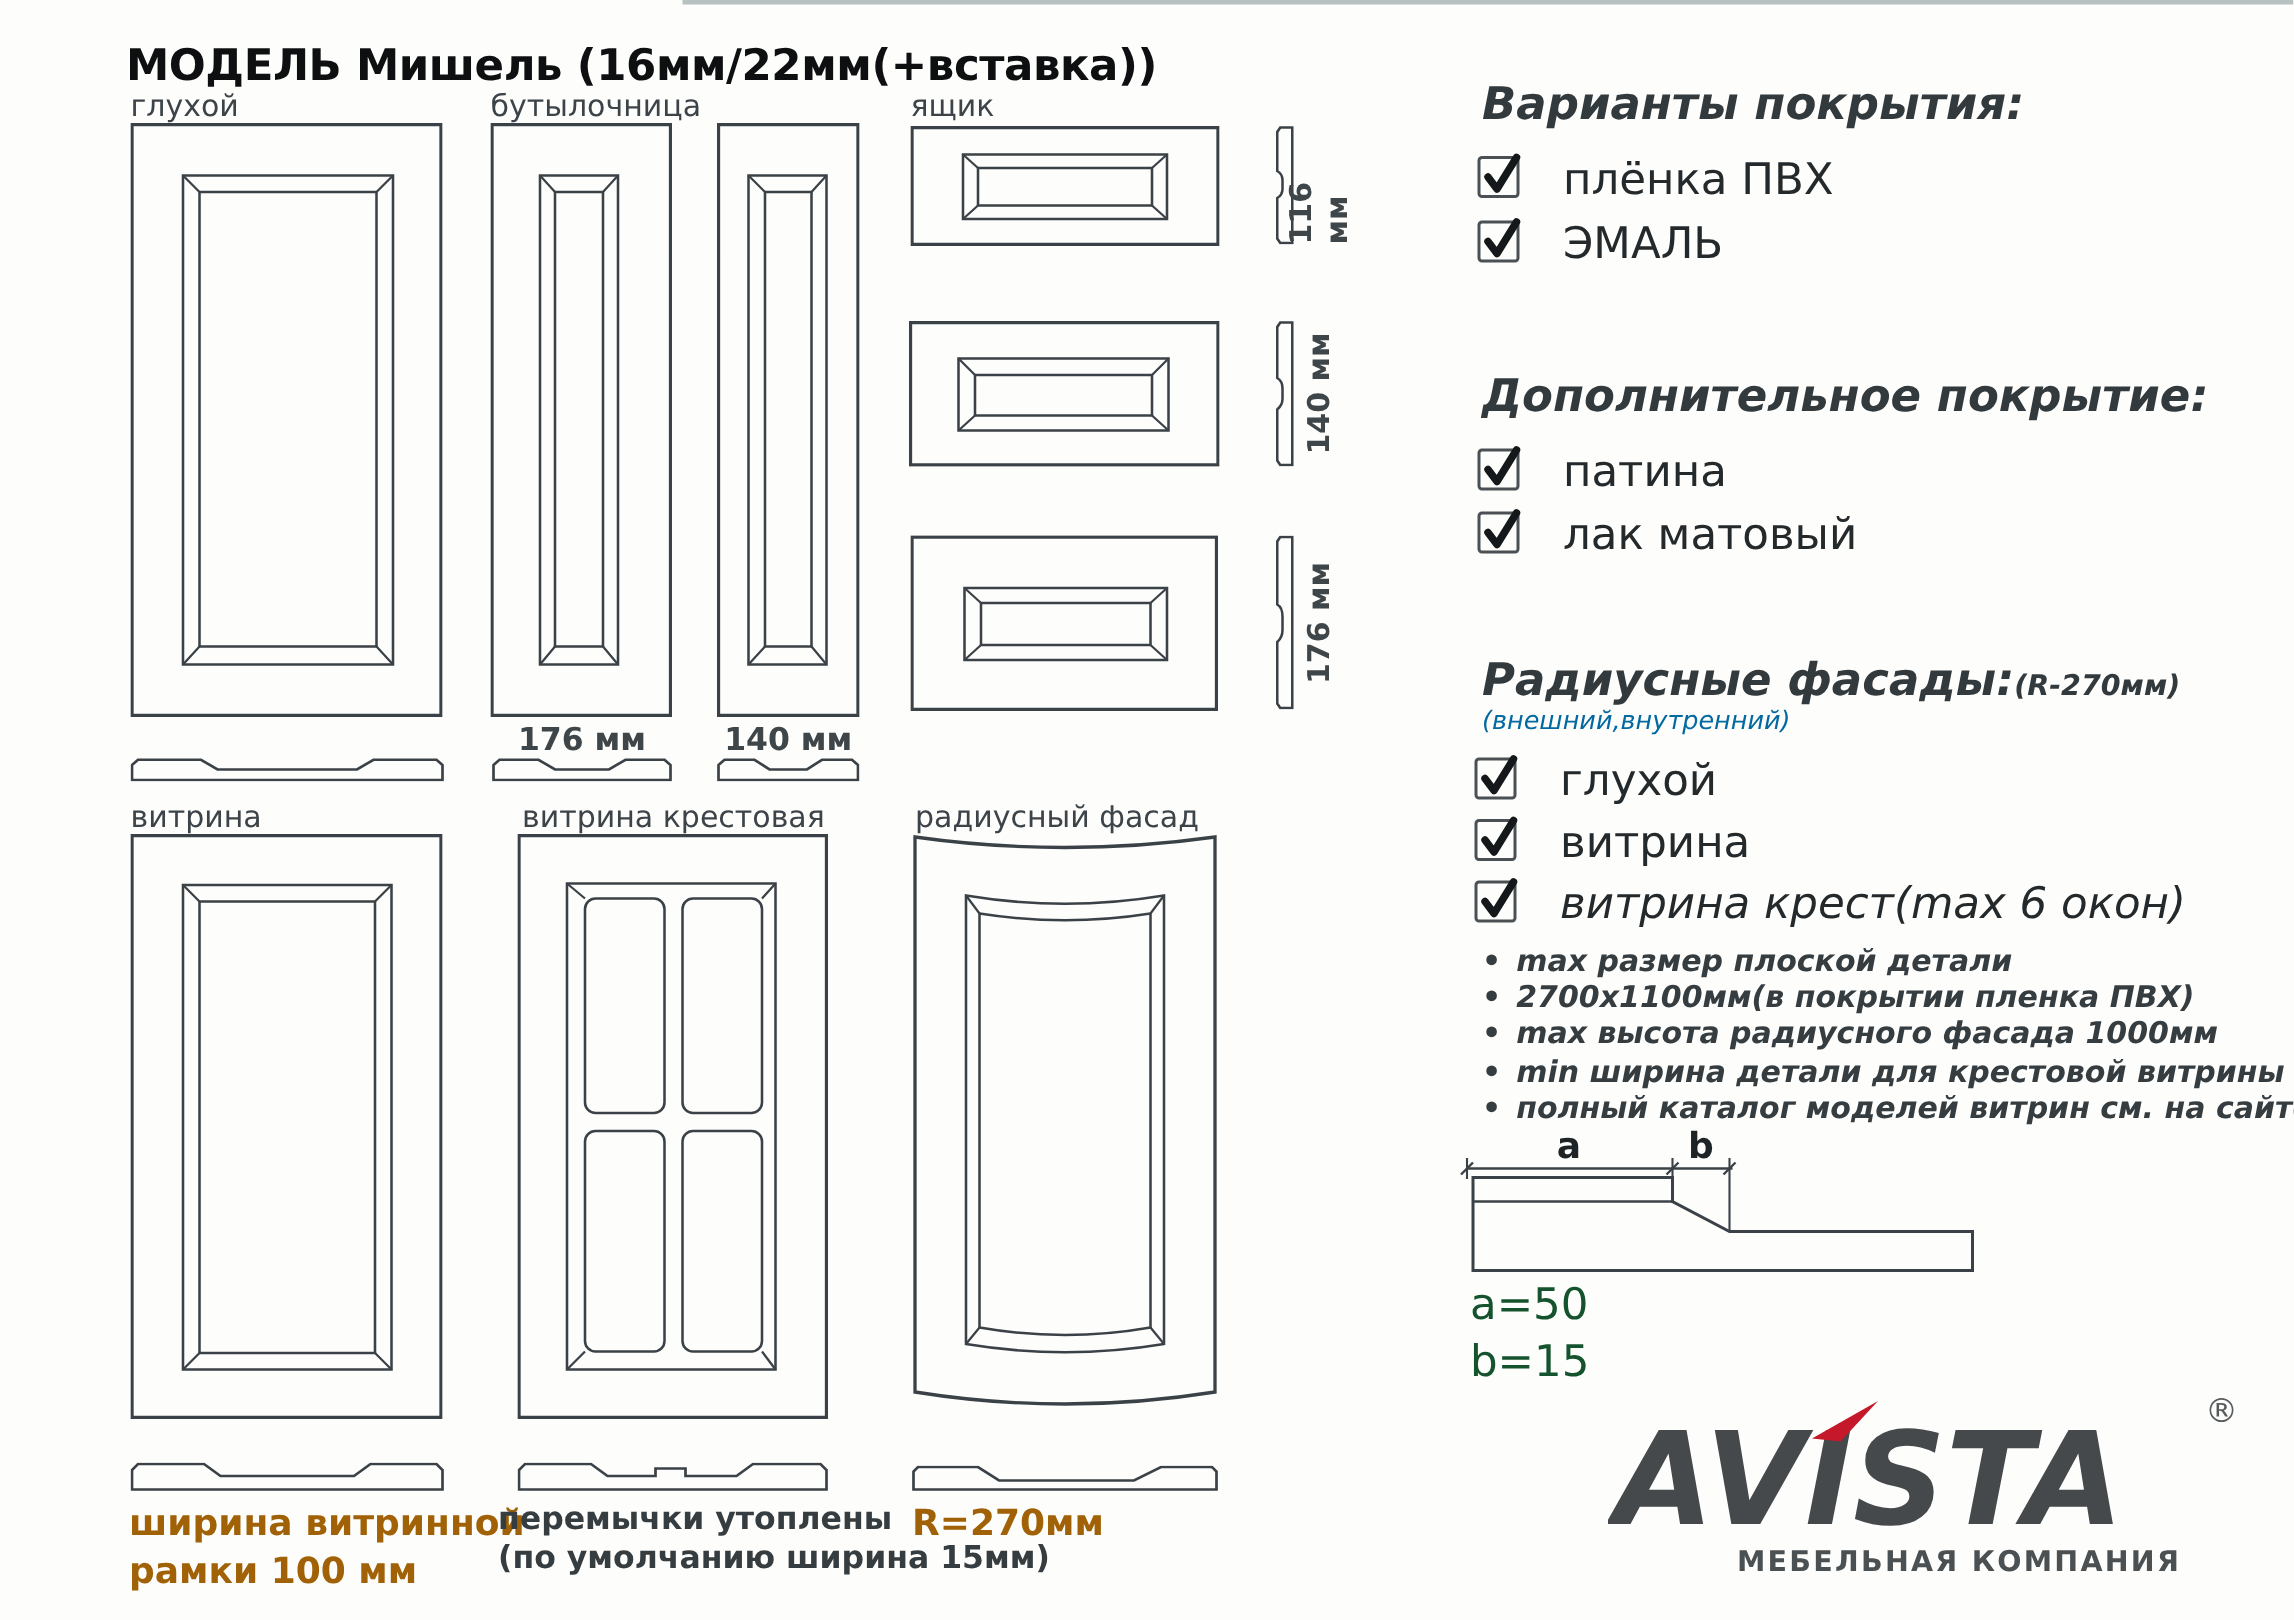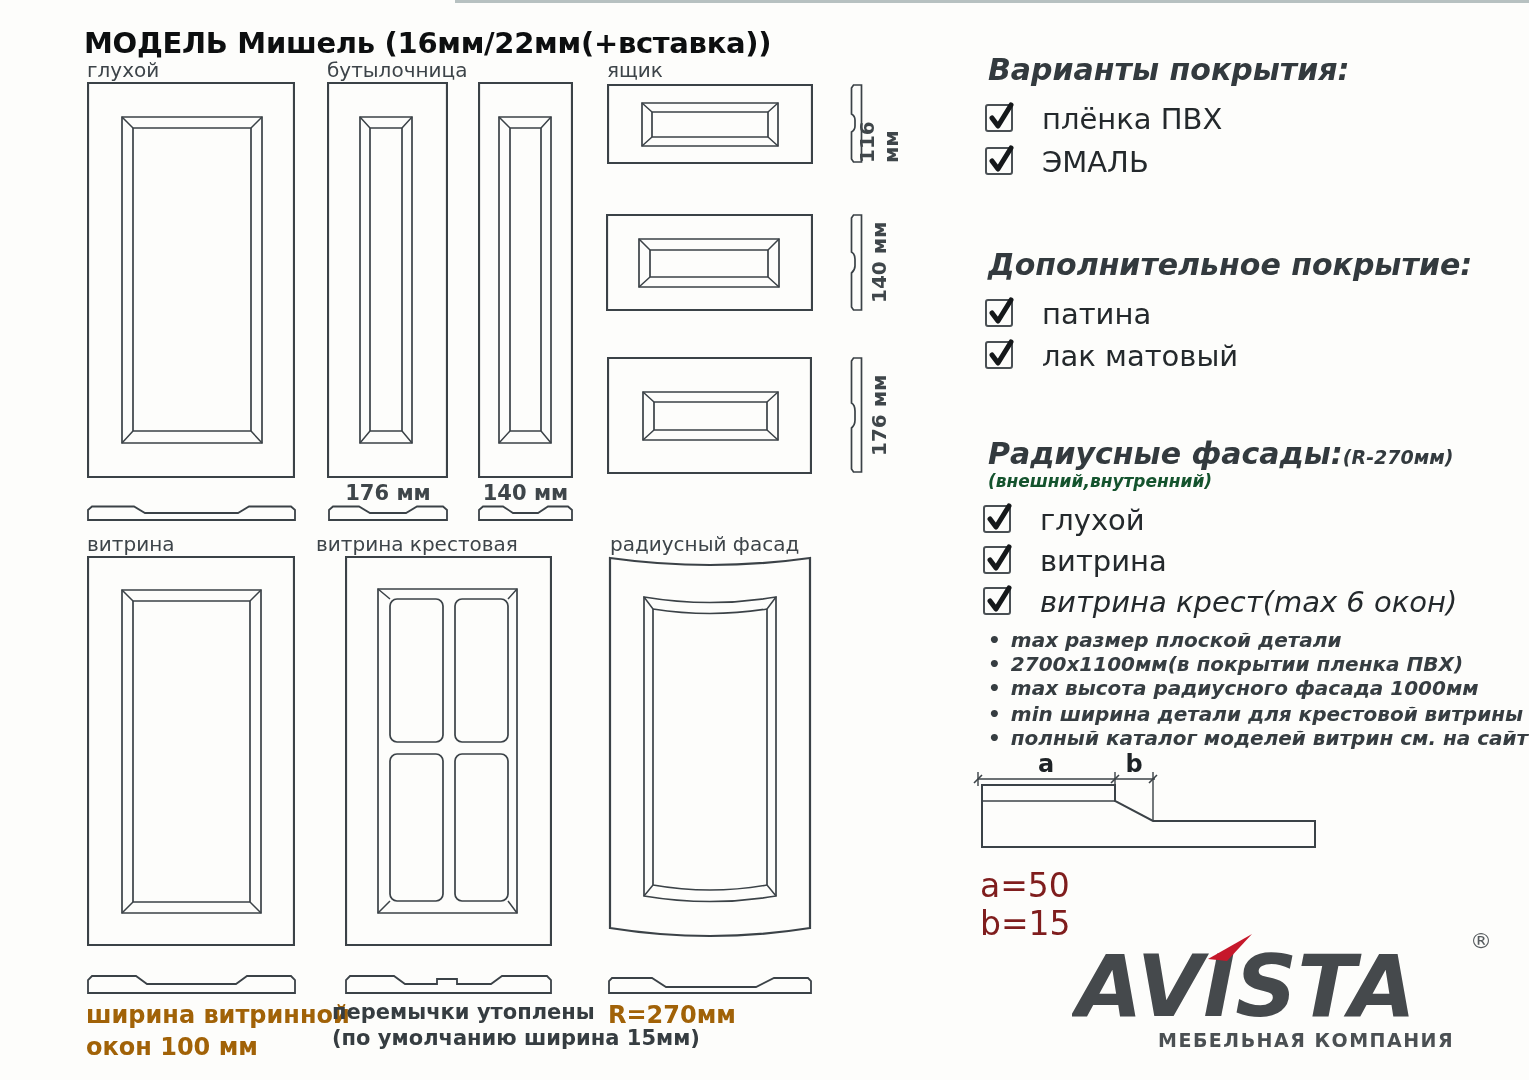--- a/index.html
+++ b/index.html
@@ -12,27 +12,27 @@
   .title{font-size:29px;font-weight:bold;color:#0d0f10;letter-spacing:-0.3px;}
   .dlabel{font-size:20px;color:#3d4449;}
   .dim{font-size:21px;font-weight:600;color:#3f464a;text-align:center;}
   .vdim{display:flex;align-items:center;justify-content:center;
         writing-mode:vertical-rl;transform:rotate(180deg);
         font-size:20px;font-weight:600;color:#3f464a;}
   .note1{font-size:24px;font-weight:700;color:#a16207;line-height:30px;}
   .note2{font-size:21px;font-weight:600;color:#363d41;line-height:26px;text-align:right;}
   .sechead{font-size:30px;font-weight:bold;font-style:italic;color:#333a3e;white-space:nowrap;}
   .sechead .suffix{font-size:19px;margin-top:20px;}
-  .subhead{font-size:17px;font-weight:bold;font-style:italic;color:#14532d;}
+  .subhead{font-size:17px;font-weight:normal;font-style:italic;color:#0369a1;}
   .cbrow{display:flex;align-items:flex-start;}
   .checkbox{width:27px;height:27px;flex:0 0 27px;position:relative;}
   .cblabel{margin-left:30px;font-size:29px;color:#24292c;line-height:30px;}
   .bullet{font-size:20px;font-weight:600;font-style:italic;color:#363d41;white-space:nowrap;}
   .bullet::before{content:"•";margin-right:10px;font-style:normal;}
-  .bigval{font-size:33px;color:#7f1d1d;margin-top:14px;}
+  .bigval{font-size:29px;color:#14532d;}
   svg.draw{stroke:#3b4247;fill:none;position:absolute;}
   svg.draw *{vector-effect:non-scaling-stroke;}
   .topline{background:#b7c1c1;}
 </style>
 </head>
 <body>
 
 <div class="abs topline" style="left:455px;top:0;width:1074px;height:3px;"></div>
 
 <div class="abs title" style="left:84px;top:26px;">МОДЕЛЬ Мишель (16мм/22мм(+вставка))</div>
@@ -107,21 +107,21 @@
 <div class="abs vdim" style="left:864px;top:357px;width:30px;height:116px;">176 мм</div>
 
 <div class="abs dlabel" style="left:87px;top:532px;">витрина</div>
 <svg class="draw" style="left:87px;top:556px;" width="208" height="390">
   <rect x="1" y="1" width="206" height="388" stroke-width="2.2"></rect>
   <rect x="35" y="34" width="139" height="323" stroke-width="1.7"></rect>
   <rect x="46" y="45" width="117" height="301" stroke-width="1.7"></rect>
   <path d="M35,34 L46,45 M174,34 L163,45 M35,357 L46,346 M174,357 L163,346" stroke-width="1.5"></path>
 </svg>
 
-<div class="abs dlabel" style="left:316px;top:532px;">витрина крестовая</div>
+<div class="abs dlabel" style="left:348px;top:532px;">витрина крестовая</div>
 <svg class="draw" style="left:345px;top:556px;" width="207" height="390">
   <rect x="1" y="1" width="205" height="388" stroke-width="2.2"></rect>
   <rect x="33" y="33" width="139" height="324" stroke-width="1.7"></rect>
   <path d="M33,33 L45,43 M172,33 L163,43 M33,357 L45,345 M172,357 L163,345" stroke-width="1.5"></path>
   <rect x="45" y="43" width="53" height="143" rx="7" stroke-width="1.7"></rect>
   <rect x="110" y="43" width="53" height="143" rx="7" stroke-width="1.7"></rect>
   <rect x="45" y="198" width="53" height="147" rx="7" stroke-width="1.7"></rect>
   <rect x="110" y="198" width="53" height="147" rx="7" stroke-width="1.7"></rect>
 </svg>
 
@@ -137,21 +137,21 @@
   <path d="M1,18 L1,5 L5,1 L49,1 L60,9 L149,9 L160,1 L204,1 L208,5 L208,18 Z" stroke-width="1.8"></path>
 </svg>
 <svg class="draw" style="left:345px;top:975px;" width="207" height="19">
   <path d="M1,18 L1,5 L5,1 L49,1 L60,9 L92,9 L92,4 L112,4 L112,9 L146,9 L157,1 L202,1 L206,5 L206,18 Z" stroke-width="1.8"></path>
 </svg>
 <svg class="draw" style="left:608px;top:977px;" width="204" height="17">
   <path d="M1,16 L1,4 L4,1 L44,1 L58,10 L148,10 L166,1 L200,1 L203,4 L203,16 Z" stroke-width="1.8"></path>
 </svg>
 
 <div class="abs note1" style="left:86px;top:1000px;">ширина витринной</div>
-<div class="abs note1" style="left:86px;top:1032px;">окон 100 мм</div>
+<div class="abs note1" style="left:86px;top:1032px;">рамки 100 мм</div>
 <div class="abs note2" style="left:332px;top:999px;">перемычки утоплены</div>
 <div class="abs note2" style="left:332px;top:1025px;">(по умолчанию ширина 15мм)</div>
 <div class="abs note1" style="left:608px;top:1000px;">R=270мм</div>
 
 <div class="abs sechead" style="left:988px;top:52px;">Варианты покрытия:</div>
 
 <div class="abs cbrow" style="left:985px;top:104px;">
   <span class="checkbox">
     <svg width="36" height="34" viewBox="0 0 36 34" style="position:absolute;left:-2px;top:-4px;">
       <rect x="3" y="5" width="26" height="26" fill="none" stroke="#4a5054" stroke-width="2" rx="2"></rect>

